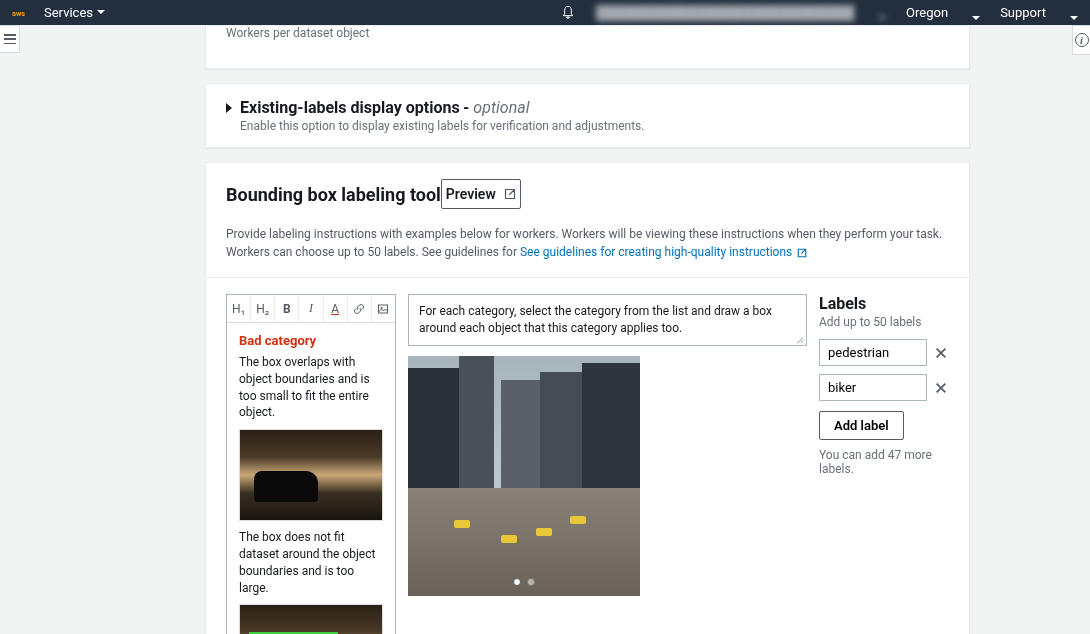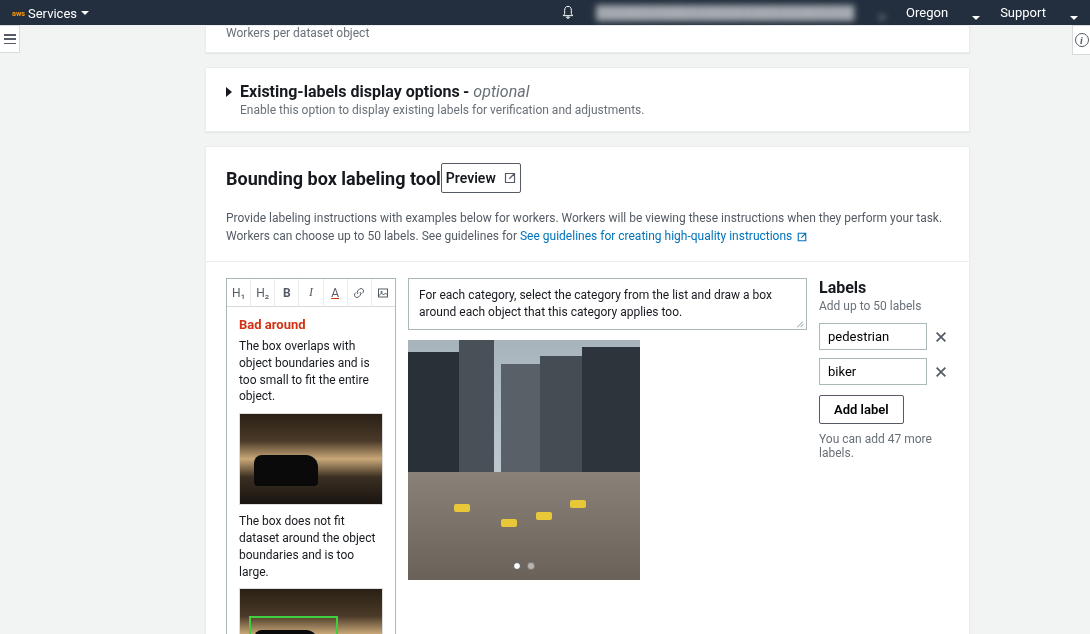--- a/index.html
+++ b/index.html
@@ -1,20 +1,20 @@
 <!DOCTYPE html>
 <html><head>
 <meta charset="utf-8">
 <style>
 * { margin: 0; padding: 0; box-sizing: border-box; font-family: "Amazon Ember", -apple-system, BlinkMacSystemFont, "Segoe UI", Roboto, Arial, sans-serif; }
 body { background: #f2f3f3; color: #16191f; font-size: 14px; }
 
 
 .top-nav { background: #232f3e; height: 25px; display: flex; align-items: center; padding: 0 12px; color: #fff; font-size: 13px; }
-.top-nav-left { display: flex; align-items: flex-end; gap: 0; }
+.top-nav-left { display: flex; align-items: flex-start; gap: 16px; }
 .aws-logo { display: flex; align-items: center; gap: 4px; font-weight: bold; }
 .aws-cubes { display: inline-block; width: 16px; height: 16px; }
 .services-btn { display: flex; align-items: center; gap: 4px; cursor: pointer; }
 .top-nav-right { margin-left: auto; display: flex; align-items: center; gap: 20px; }
 .nav-dropdown { display: flex; align-items: flex-end; gap: 24px; cursor: pointer; }
 .blurred { filter: blur(3px); opacity: 0.6; }
 .caret-down { display: inline-block; width: 0; height: 0; border-left: 4px solid transparent; border-right: 4px solid transparent; border-top: 4px solid #fff; }
 
 
 .side-toggle { position: fixed; left: 0; top: 25px; width: 20px; height: 28px; display: flex; align-items: center; justify-content: center; background: #fff; border: 1px solid #d5dbdb; border-left: none; cursor: pointer; z-index: 2; }
@@ -94,21 +94,21 @@
 .labels-title { font-size: 16px; font-weight: 700; margin-bottom: 2px; }
 .labels-sub { font-size: 12px; color: #687078; margin-bottom: 10px; }
 .label-row { display: flex; align-items: center; gap: 6px; margin-bottom: 8px; }
 .label-input { flex: 1; border: 1px solid #aab7b8; padding: 5px 8px; font-size: 13px; width: 70px; }
 .remove-x { width: 16px; height: 16px; cursor: pointer; color: #545b64; display: flex; align-items: center; justify-content: center; font-size: 18px; }
 .add-label-btn { border: 1px solid #545b64; background: #fff; padding: 6px 14px; font-size: 13px; font-weight: 600; cursor: pointer; border-radius: 2px; margin-top: 2px; }
 .labels-remaining { font-size: 12px; color: #687078; margin-top: 8px; }
 
 .bell-icon { width: 16px; height: 16px; }
 
-.woc-line { padding: 0 20px 12px 20px; font-size: 12px; color: #687078; }
+.woc-line { padding: 0 20px 28px 20px; font-size: 12px; color: #687078; }
 
 
 .editor-content::-webkit-scrollbar { width: 8px; }
 .editor-content::-webkit-scrollbar-track { background: #f0f0f0; }
 .editor-content::-webkit-scrollbar-thumb { background: #c0c0c0; border-radius: 4px; }
 </style>
 </head>
 <body>
 
 <div class="top-nav">
@@ -218,21 +218,21 @@
             </button>
             <button>
               <svg width="12" height="12" viewBox="0 0 24 24">
                   <rect x="3" y="4" width="18" height="16" fill="none" stroke="#545b64" stroke-width="2"></rect>
                   <circle cx="9" cy="10" r="2" fill="#545b64"></circle>
                   <path d="M3 18 L9 12 L13 16 L17 12 L21 16" fill="none" stroke="#545b64" stroke-width="2"></path>
                 </svg>
             </button>
           </div>
           <div class="editor-content">
-            <div class="bad-example-title">Bad around</div>
+            <div class="bad-example-title">Bad category</div>
             <div class="example-text">The box overlaps with object boundaries and is too small to fit the entire object.</div>
             <div class="example-image"></div>
             <div class="example-text">The box does not fit dataset around the object boundaries and is too large.</div>
             <div class="example-image with-box"></div>
           </div>
         </div>
 
         <div class="middle-col">
           <div class="instruction-box">
             <span>For each category, select the category from the list and draw a box around each object that this category applies too.</span>

